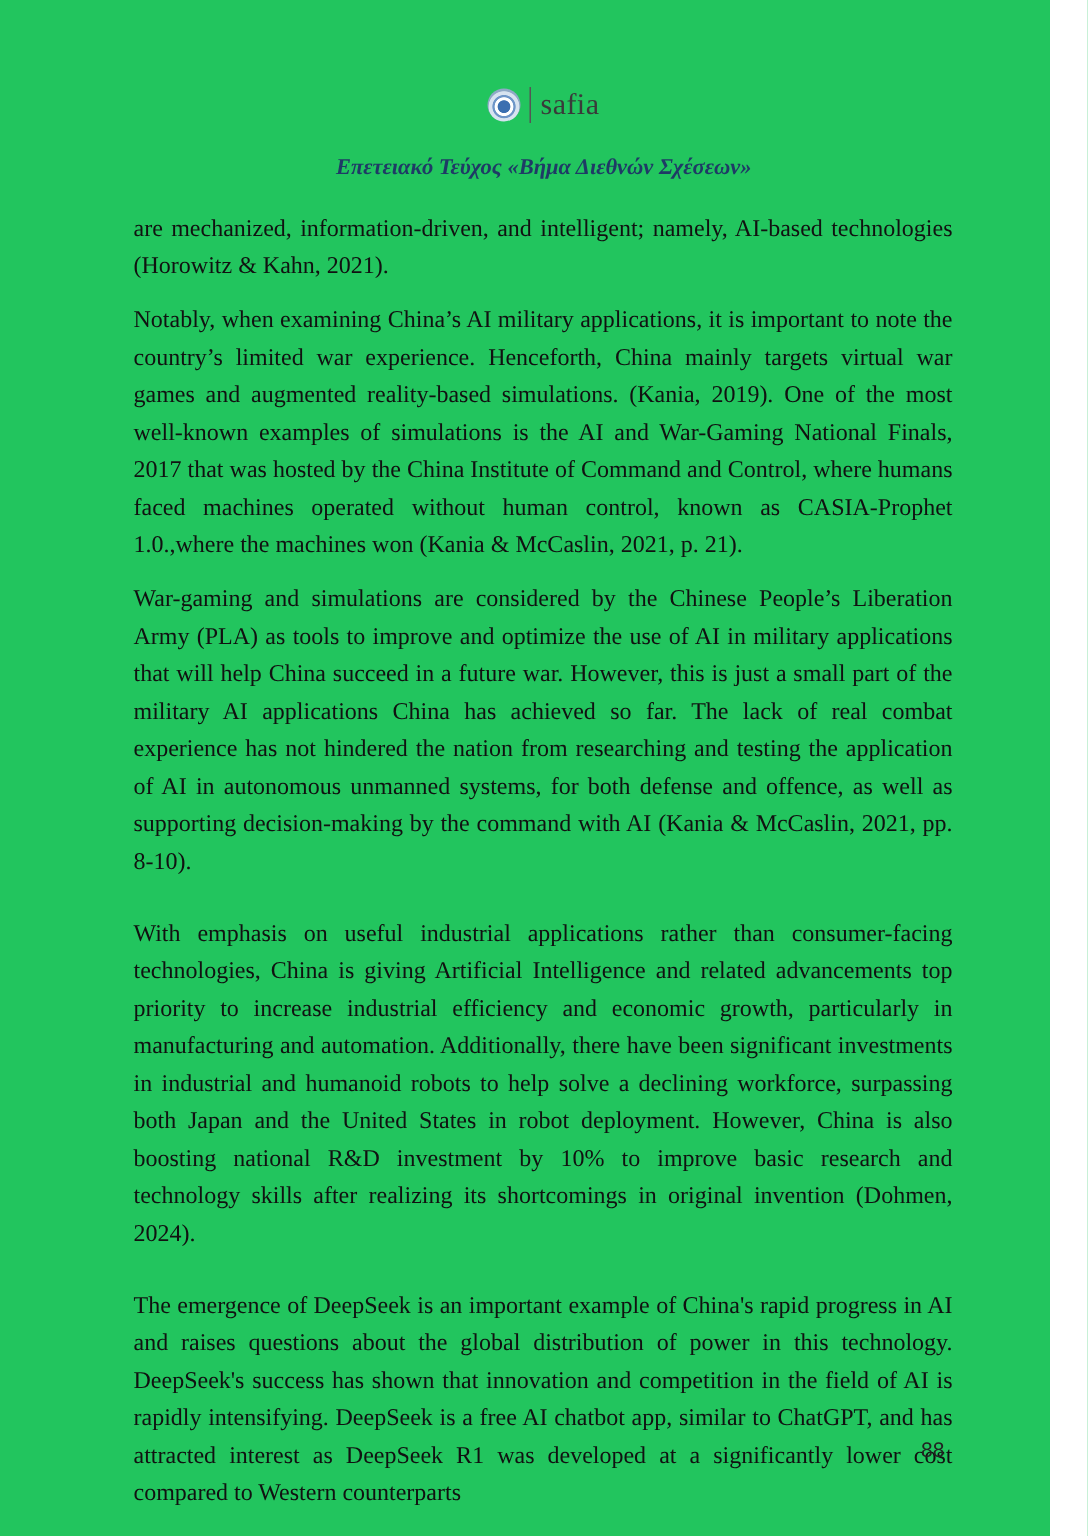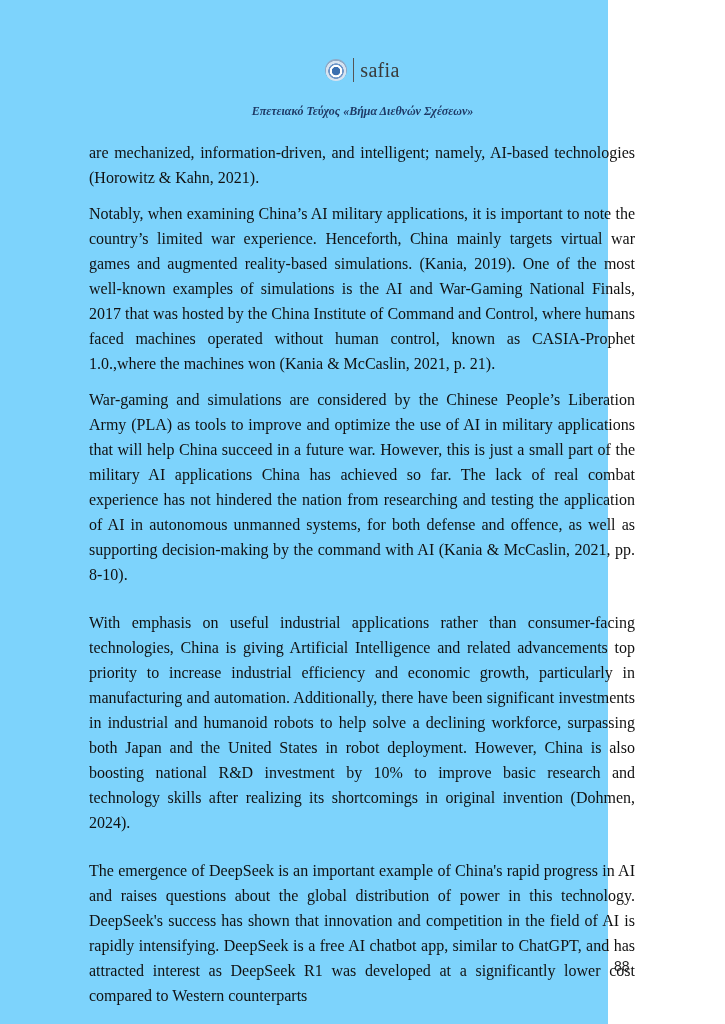--- a/index.html
+++ b/index.html
@@ -1,24 +1,24 @@
 <!DOCTYPE html>
 <html><head>
 <meta charset="utf-8">
 <style>
   html, body { margin: 0; padding: 0; background: #ffffff; }
   body { width: 725px; height: 1024px; position: relative; overflow: hidden; }
-  .page { position: absolute; left: 0; top: 0; width: 608px; height: 1024px; background: #7dd3fc; }
+  .page { position: absolute; left: 0; top: 0; width: 700px; height: 1024px; background: #22c55e; }
 
   .logo { position: absolute; left: 0; top: 58px; width: 725px; display: flex; justify-content: center; align-items: center; }
   .logo-emblem { width: 22px; height: 22px; border-radius: 50%; background: radial-gradient(circle at 50% 55%, #3b6fb0 0 4px, #ffffff 4.5px 6px, #6e96c8 6.5px 7.5px, #d7e3f0 8px 10px, #8fa9c6 10.5px 11px); margin-right: 6px; }
   .logo-bar { width: 1px; height: 24px; background: #555; margin-right: 6px; }
   .logo-text { font-family: "Liberation Serif", serif; font-size: 20px; color: #3a3a3a; letter-spacing: 0.3px; }
 
-  .journal-title { position: absolute; left: 0; top: 104px; width: 725px; text-align: center; font-family: "Liberation Serif", serif; font-style: italic; font-weight: bold; font-size: 12px; color: #1f3a66; }
+  .journal-title { position: absolute; left: 0; top: 104px; width: 725px; text-align: center; font-family: "Liberation Serif", serif; font-style: italic; font-weight: bold; font-size: 15px; color: #1f3a66; }
 
   .body-text { position: absolute; left: 89px; top: 140px; width: 546px; font-family: "Liberation Serif", serif; font-size: 16px; line-height: 25px; color: #111; }
   .body-text p { margin: 0; text-align: justify; text-align-last: left; }
   .gap-sm { height: 11px; }
   .gap-lg { height: 23px; }
 
   .page-number { position: absolute; left: 614px; top: 958px; font-family: "Liberation Sans", sans-serif; font-size: 14px; color: #222; }
 </style>
 </head>
 <body>

